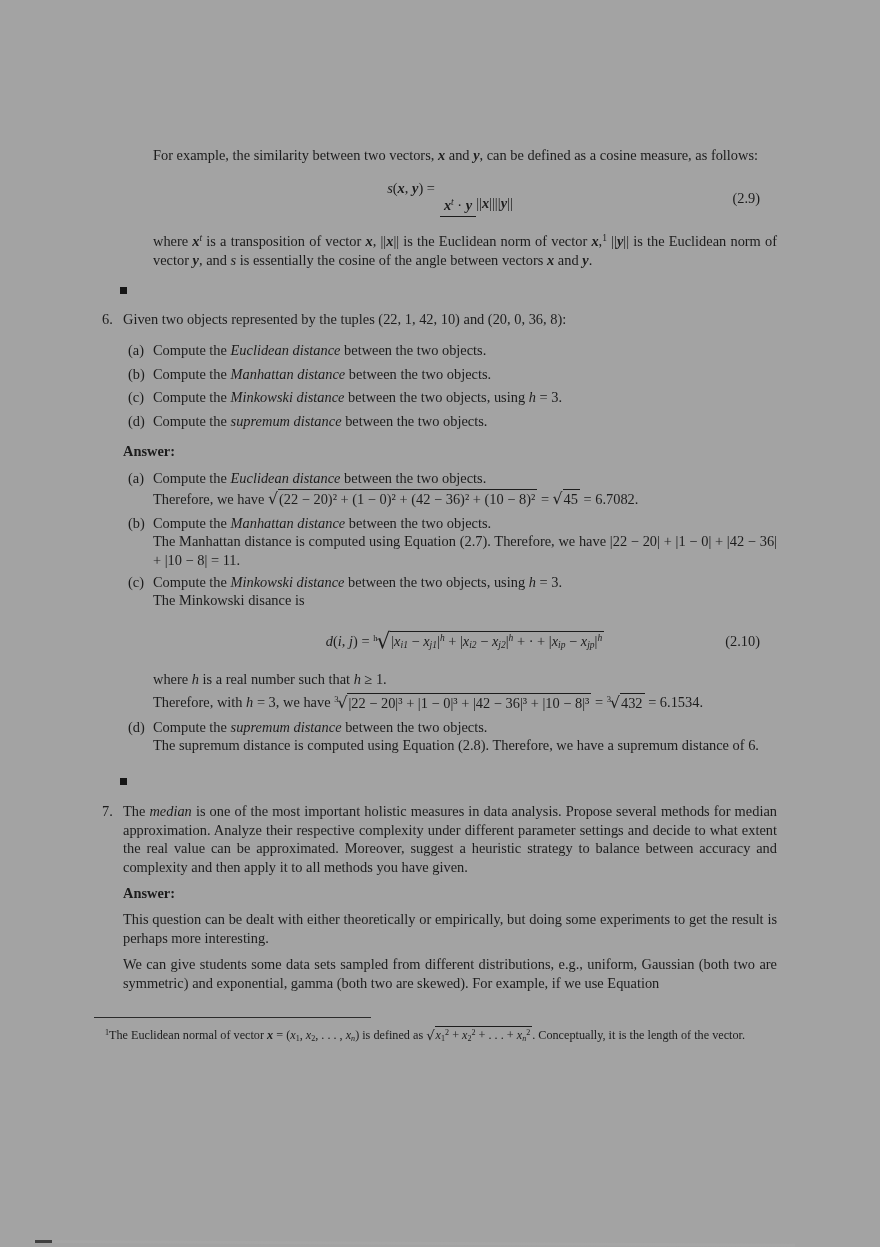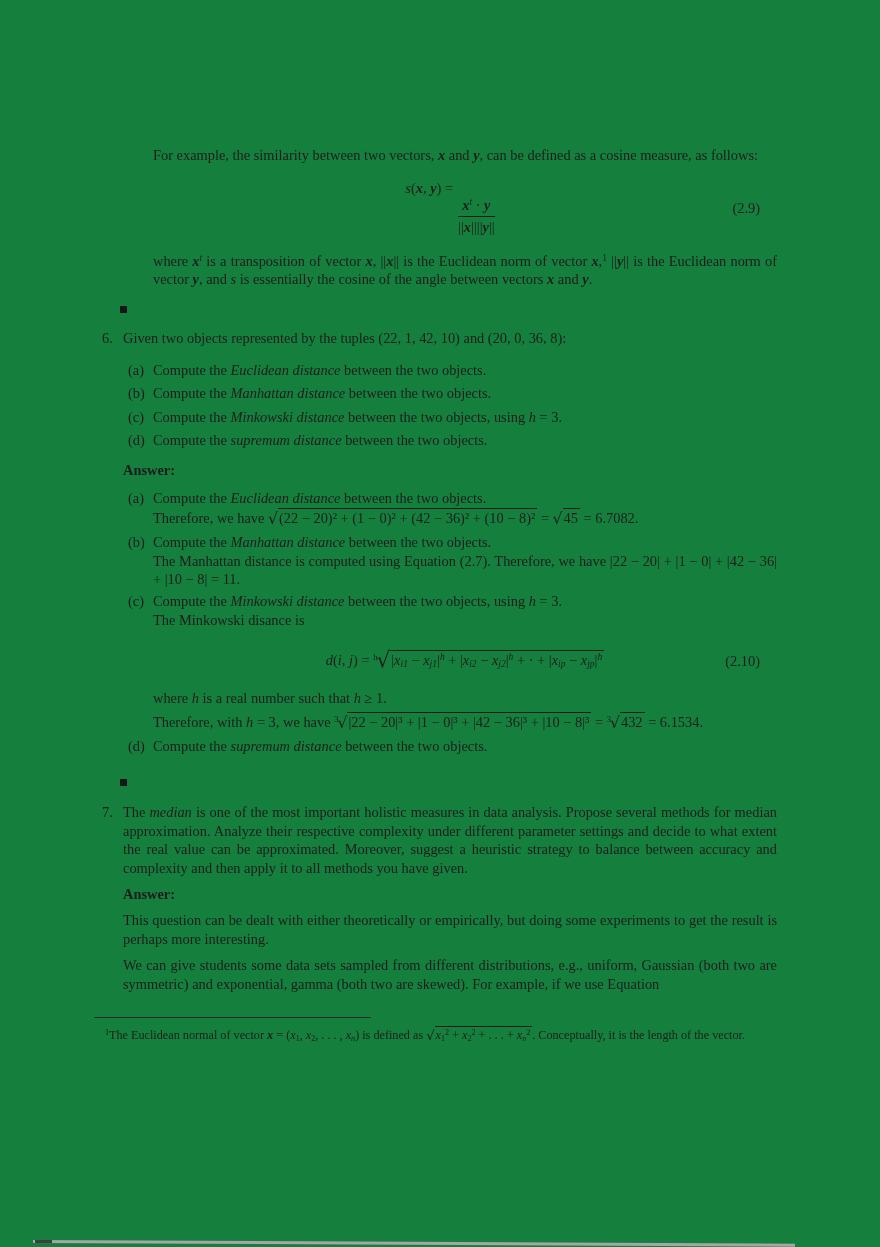--- a/index.html
+++ b/index.html
@@ -1,37 +1,37 @@
 <!DOCTYPE html>
 <html><head>
 <meta charset="utf-8">
 <style>
   html,body{margin:0;padding:0;background:#e8e8e8;}
   .page{
     position:relative;
     width:880px;height:1247px;
-    background:#15803d;
+    background:#a3a3a3;
     font-family:"Liberation Serif","DejaVu Serif",serif;
     font-size:14.4px;line-height:18.4px;
     color:#1c1c1c;
     overflow:hidden;
   }
   .content{position:absolute;left:123px;top:146px;width:654px;}
   p{margin:0;}
   .just{text-align:justify;}
   .ans-ind{margin-left:30px;}
   .it{font-style:italic;}
   .bit{font-style:italic;font-weight:bold;}
   .sp{font-size:0.66em;vertical-align:0.5em;}
   .sb{font-size:0.66em;vertical-align:-0.22em;}
   .rsp{font-size:0.6em;vertical-align:0.6em;margin-right:-1px;}
   .rt{font-family:"DejaVu Sans",sans-serif;font-size:1.08em;position:relative;top:0.5px;}
   .rtL{font-size:1.5em;top:2px;}
   .ol{border-top:1.3px solid currentColor;padding:1px 2px 0 1px;}
-  .frac{display:inline-flex;flex-direction:column;text-align:center;vertical-align:-1.15em;margin-left:5px;}
+  .frac{display:inline-flex;flex-direction:row;text-align:center;vertical-align:-1.15em;margin-left:5px;}
   .fnum{padding:0 4px 2px;border-bottom:1px solid currentColor;}
   .fden{padding-top:1px;}
   .eq-row{position:relative;text-align:center;}
   .eq29{margin:15px 0 12px;}
   .eq210{margin:13px 0 10px;line-height:30px;}
   .eq-label{position:absolute;right:17px;top:50%;transform:translateY(-50%);}
   .qed{width:7px;height:7px;background:#161616;margin-left:-3px;}
   .qed1{margin-top:18px;}
   .qed2{margin-top:24px;}
   .item{position:relative;}
@@ -118,20 +118,21 @@
           <div class="eq-row eq210">
             <span><span class="it">d</span><span>(</span><span class="it">i</span><span>, </span><span class="it">j</span><span>) = </span><span class="rsp">h</span><span class="rt rtL">√</span><span class="ol"><span>|</span><span class="it">x</span><span class="sb it">i1</span><span> − </span><span class="it">x</span><span class="sb it">j1</span><span>|</span><span class="sp it">h</span><span> + |</span><span class="it">x</span><span class="sb it">i2</span><span> − </span><span class="it">x</span><span class="sb it">j2</span><span>|</span><span class="sp it">h</span><span> + · + |</span><span class="it">x</span><span class="sb it">ip</span><span> − </span><span class="it">x</span><span class="sb it">jp</span><span>|</span><span class="sp it">h</span></span></span>
             <span class="eq-label">(2.10)</span>
           </div>
           <p><span>where </span><span class="it">h</span><span> is a real number such that </span><span class="it">h</span><span> ≥ 1.</span></p>
           <p class="radline"><span>Therefore, with </span><span class="it">h</span><span> = 3, we have </span><span class="rsp">3</span><span class="rt">√</span><span class="ol"><span>|22 − 20|³ + |1 − 0|³ + |42 − 36|³ + |10 − 8|³</span></span><span> = </span><span class="rsp">3</span><span class="rt">√</span><span class="ol"><span>432</span></span><span> = 6.1534.</span></p>
         </div>
         <div class="part">
           <span class="part-label">(d)</span>
           <p><span>Compute the </span><span class="it">supremum distance</span><span> between the two objects.</span></p>
+          <p class="just"><span>The supremum distance is computed using Equation (2.8). Therefore, we have a supremum distance of 6.</span></p>
         </div>
       </div>
 
       <div class="qed qed2"></div>
     </section>
 
     <section class="item item7">
       <span class="item-num">7.</span>
       <p class="just"><span>The </span><span class="it">median</span><span> is one of the most important holistic measures in data analysis. Propose several methods for median approximation. Analyze their respective complexity under different parameter settings and decide to what extent the real value can be approximated. Moreover, suggest a heuristic strategy to balance between accuracy and complexity and then apply it to all methods you have given.</span></p>
       <p class="answer-label a7-label">Answer:</p>

